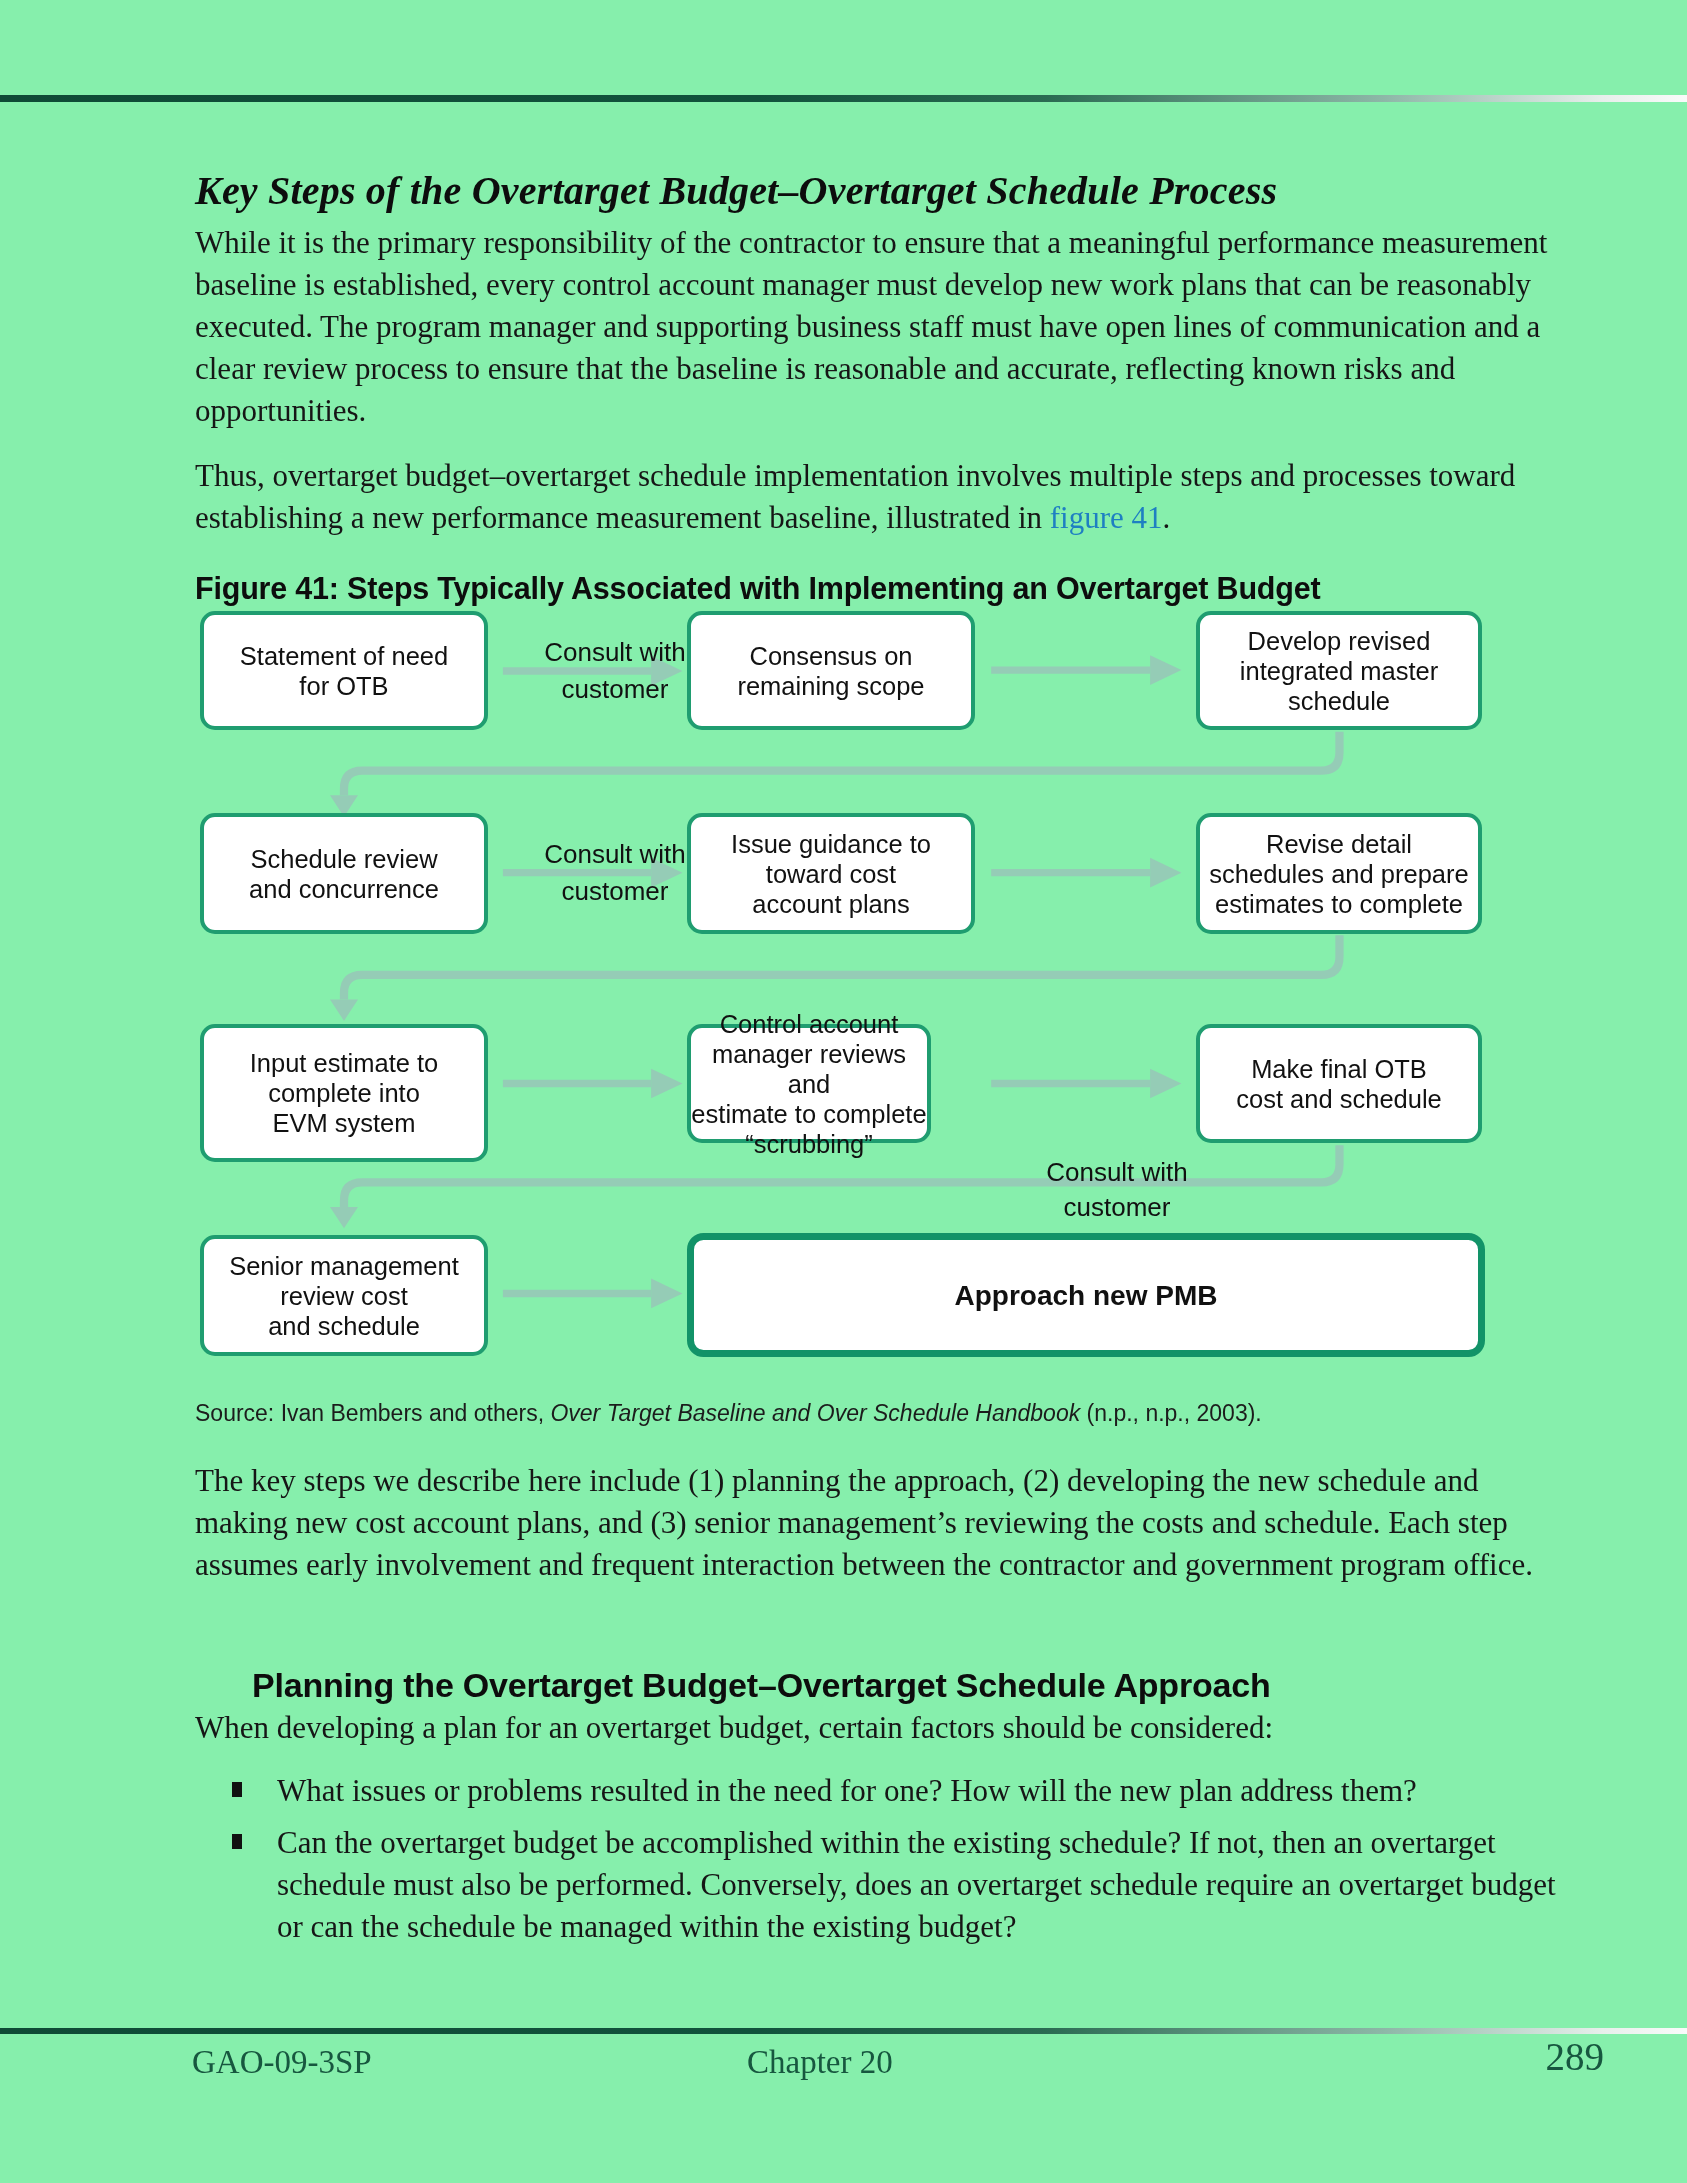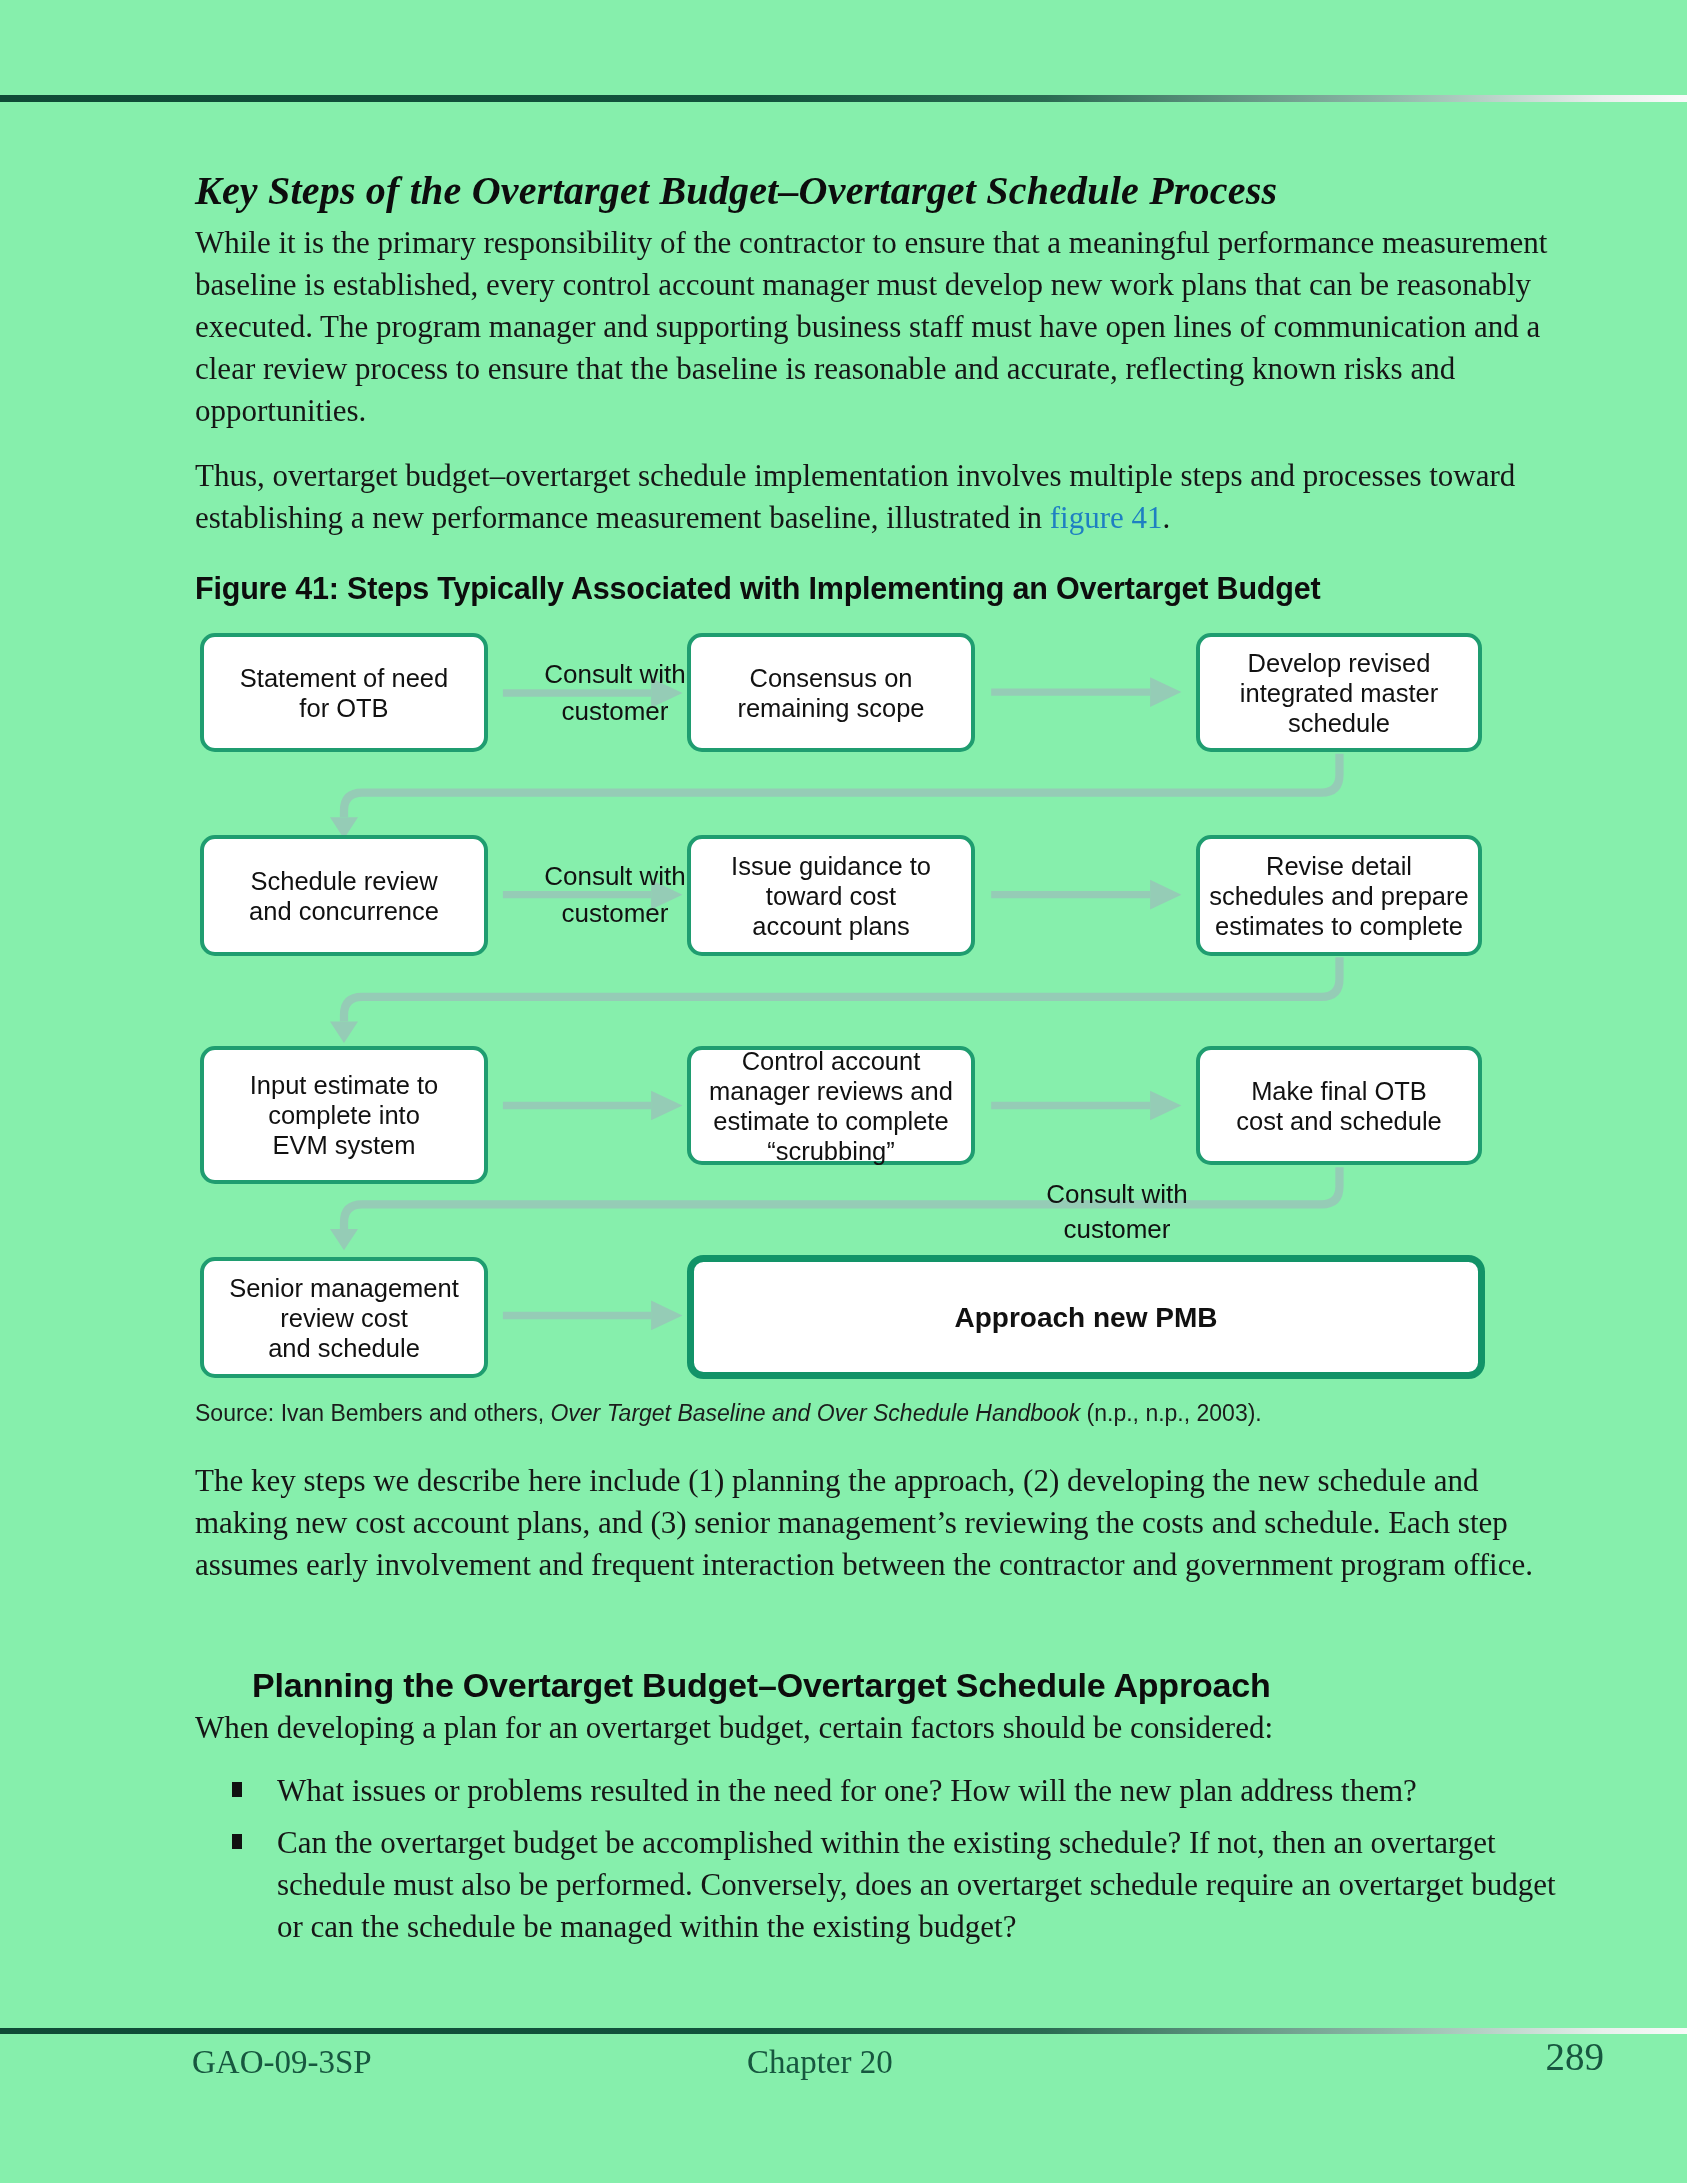--- a/index.html
+++ b/index.html
@@ -9,21 +9,21 @@
         background:linear-gradient(to right,#0f4a36 0%,#11523c 45%,#2a6b52 62%,#8db7a7 82%,#e7efeb 95%,#f9fbfa 100%);}
   .rule.top{top:95px;}
   .rule.bottom{top:2028px;height:5.8px;}
   .title{position:absolute;left:195px;top:167px;width:1401px;margin:0;
          font:bold italic 40px/48px "Liberation Serif", serif;color:#0d0d0d;letter-spacing:0.2px;}
   .body-par{position:absolute;left:195px;width:1372px;margin:0;
             font:31px/42px "Liberation Serif", serif;color:#161616;}
   .fig-link{color:#1e7fc2;text-decoration:none;cursor:pointer;}
   .caption{position:absolute;left:195px;top:570px;width:1401px;margin:0;
            font:bold 30.5px/36px "Liberation Sans", sans-serif;color:#0d0d0d;letter-spacing:-0.2px;}
-  .diagram{position:absolute;left:173px;top:618px;width:1335px;height:774px;}
+  .diagram{position:absolute;left:173px;top:596px;width:1335px;height:774px;}
   .flow-svg{position:absolute;left:0;top:0;}
   .flow-box{position:absolute;box-sizing:border-box;background:#ffffff;
             border:4.1px solid #1f9d70;border-radius:15px;
             display:flex;align-items:center;justify-content:center;text-align:center;
             font:25.5px/30px "Liberation Sans", sans-serif;color:#111;}
   .flow-box .txt{white-space:pre-line;}
   .flow-box.pmb{border:7.4px solid #129368;border-radius:16.5px;font:bold 28px/33px "Liberation Sans", sans-serif;}
   .flow-label{position:absolute;width:198px;text-align:center;
               font:26px/33px "Liberation Sans", sans-serif;color:#111;white-space:pre-line;padding-left:32px;}
   .source{position:absolute;left:195px;top:1399px;width:1401px;
@@ -111,21 +111,21 @@
         <span class="txt">Revise detail
 schedules and prepare
 estimates to complete</span>
       </div>
 
     <div class="flow-box" style="left:27px;top:428px;width:288px;height:138px;">
         <span class="txt">Input estimate to
 complete into
 EVM system</span>
       </div>
-    <div class="flow-box" style="left:514px;top:428px;width:288px;height:119px;">
+    <div class="flow-box" style="left:514px;top:428px;width:244px;height:119px;">
         <span class="txt">Control account
 manager reviews and
 estimate to complete
 “scrubbing”</span>
       </div>
     <div class="flow-box" style="left:1023px;top:428px;width:286px;height:119px;">
         <span class="txt">Make final OTB
 cost and schedule</span>
       </div>
 

